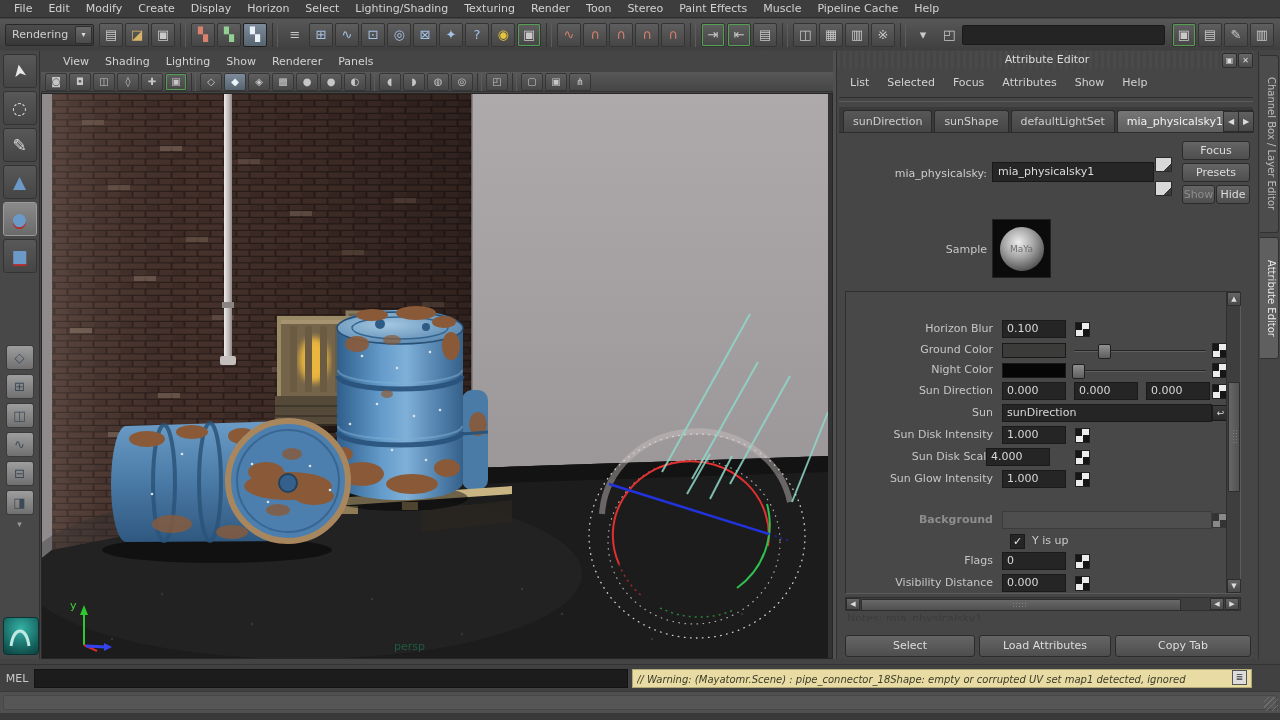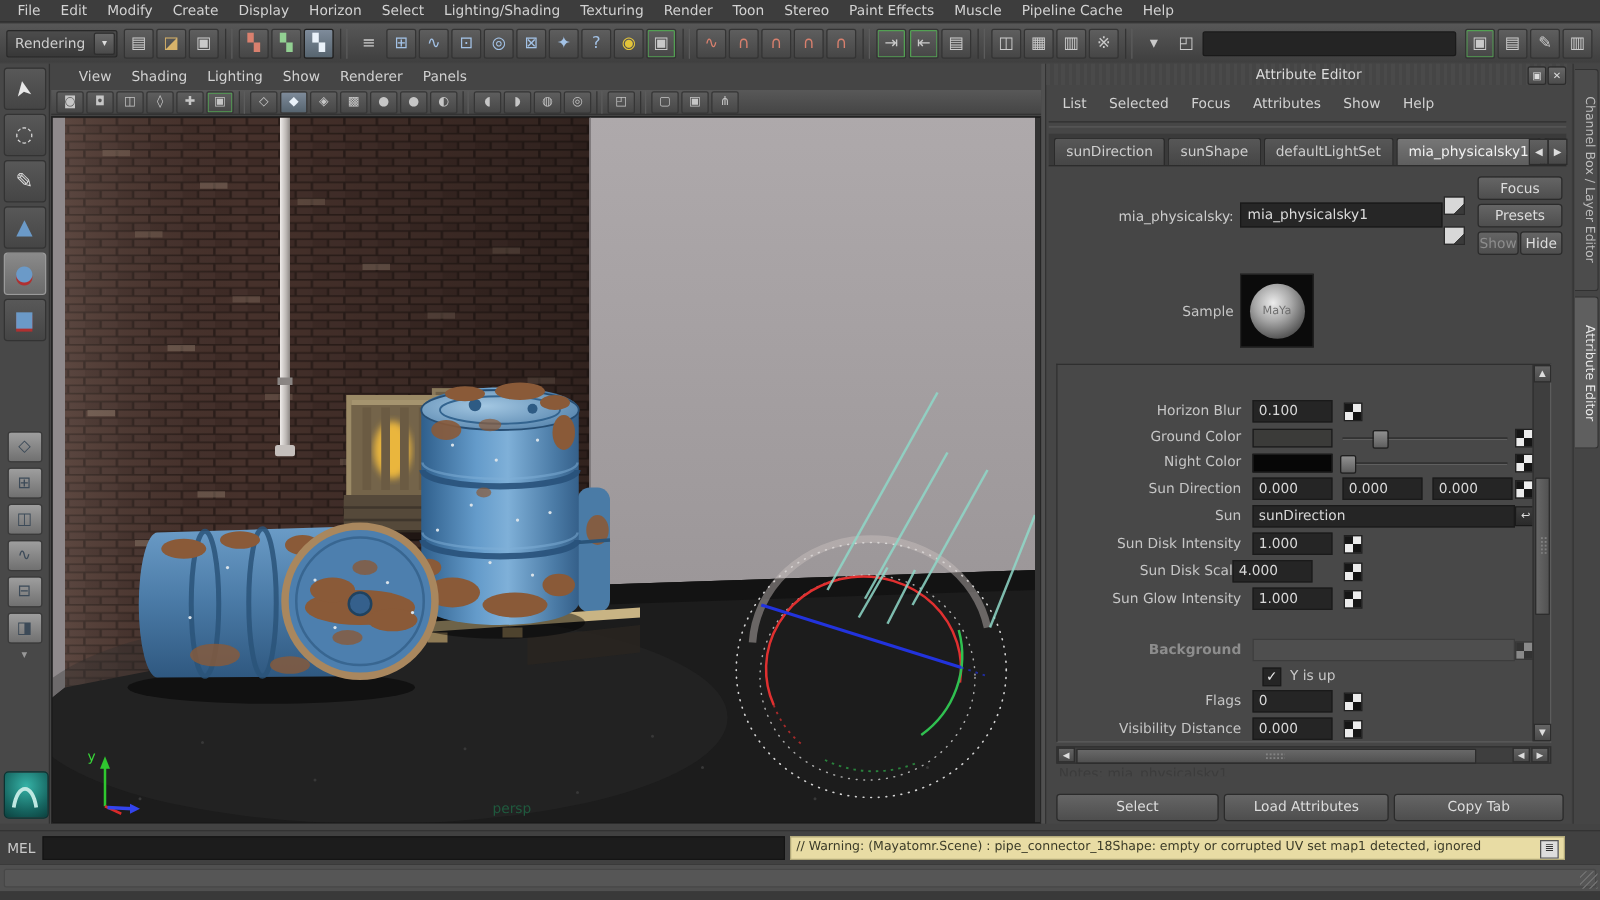--- a/index.html
+++ b/index.html
@@ -83,21 +83,21 @@
   .notes{position:absolute;left:10px;top:561px;width:380px;height:9px;overflow:hidden;color:#3c3c3c;font-size:11px;}
   .ae-footer-btn{position:absolute;top:584px;height:20px;line-height:20px;text-align:center;}
   
   .rstrip{position:absolute;left:1258px;top:51px;width:22px;height:608px;background:#454545;border-left:1px solid #333;box-sizing:border-box;}
   .vtab{position:absolute;left:1px;width:19px;writing-mode:vertical-rl;background:#4c4c4c;border:1px solid #313131;border-left:none;border-radius:0 3px 3px 0;color:#bdbdbd;font-size:10px;padding:10px 1px;text-align:center;box-sizing:border-box;}
   .vtab.active{background:#5f5f5f;color:#eaeaea;}
   
   .cmdline{position:absolute;left:0;top:664px;width:1280px;height:27px;background:#414141;border-top:1px solid #333;display:flex;align-items:center;box-sizing:border-box;}
   .cmd-label{width:34px;text-align:center;color:#c9c9c9;}
   .cmd-input{width:592px;height:17px;background:#1c1c1c;border:1px solid #141414;}
-  .warnbar{margin-left:4px;width:620px;height:19px;background:#e8dca4;border:1px solid #b1a878;color:#3b3b28;font-size:10px;line-height:19px;padding:0 4px;box-sizing:border-box;display:flex;align-items:flex-end;white-space:nowrap;overflow:hidden;}
+  .warnbar{margin-left:4px;width:620px;height:19px;background:#e8dca4;border:1px solid #b1a878;color:#3b3b28;font-size:10px;line-height:19px;padding:0 4px;box-sizing:border-box;display:flex;align-items:flex-start;white-space:nowrap;overflow:hidden;font-style:italic;}
   .warn-text{flex:1;overflow:hidden;}
   .script-icon{width:13px;height:13px;background:#ddd;border:1px solid #555;color:#333;font-size:9px;line-height:12px;text-align:center;flex:none;}
   .helpline{position:absolute;left:0;top:691px;width:1280px;height:22px;background:#505050;border-top:1px solid #3a3a3a;box-sizing:border-box;}
   .helpline .inner{position:absolute;left:3px;top:3px;right:3px;bottom:3px;background:#565656;border:1px solid #474747;border-radius:2px;}
   .grip{position:absolute;right:2px;bottom:2px;width:14px;height:14px;background:repeating-linear-gradient(135deg,transparent 0 3px,#6e6e6e 3px 4px);}
   .bottombar{position:absolute;left:0;top:713px;width:1280px;height:7px;background:#393939;}
   .splitter-v{position:absolute;left:833px;top:51px;width:3px;height:608px;background:#505050;}
   .splitter-h{position:absolute;left:0;top:659px;width:1280px;height:5px;background:#434343;}
 </style>
 </head>

